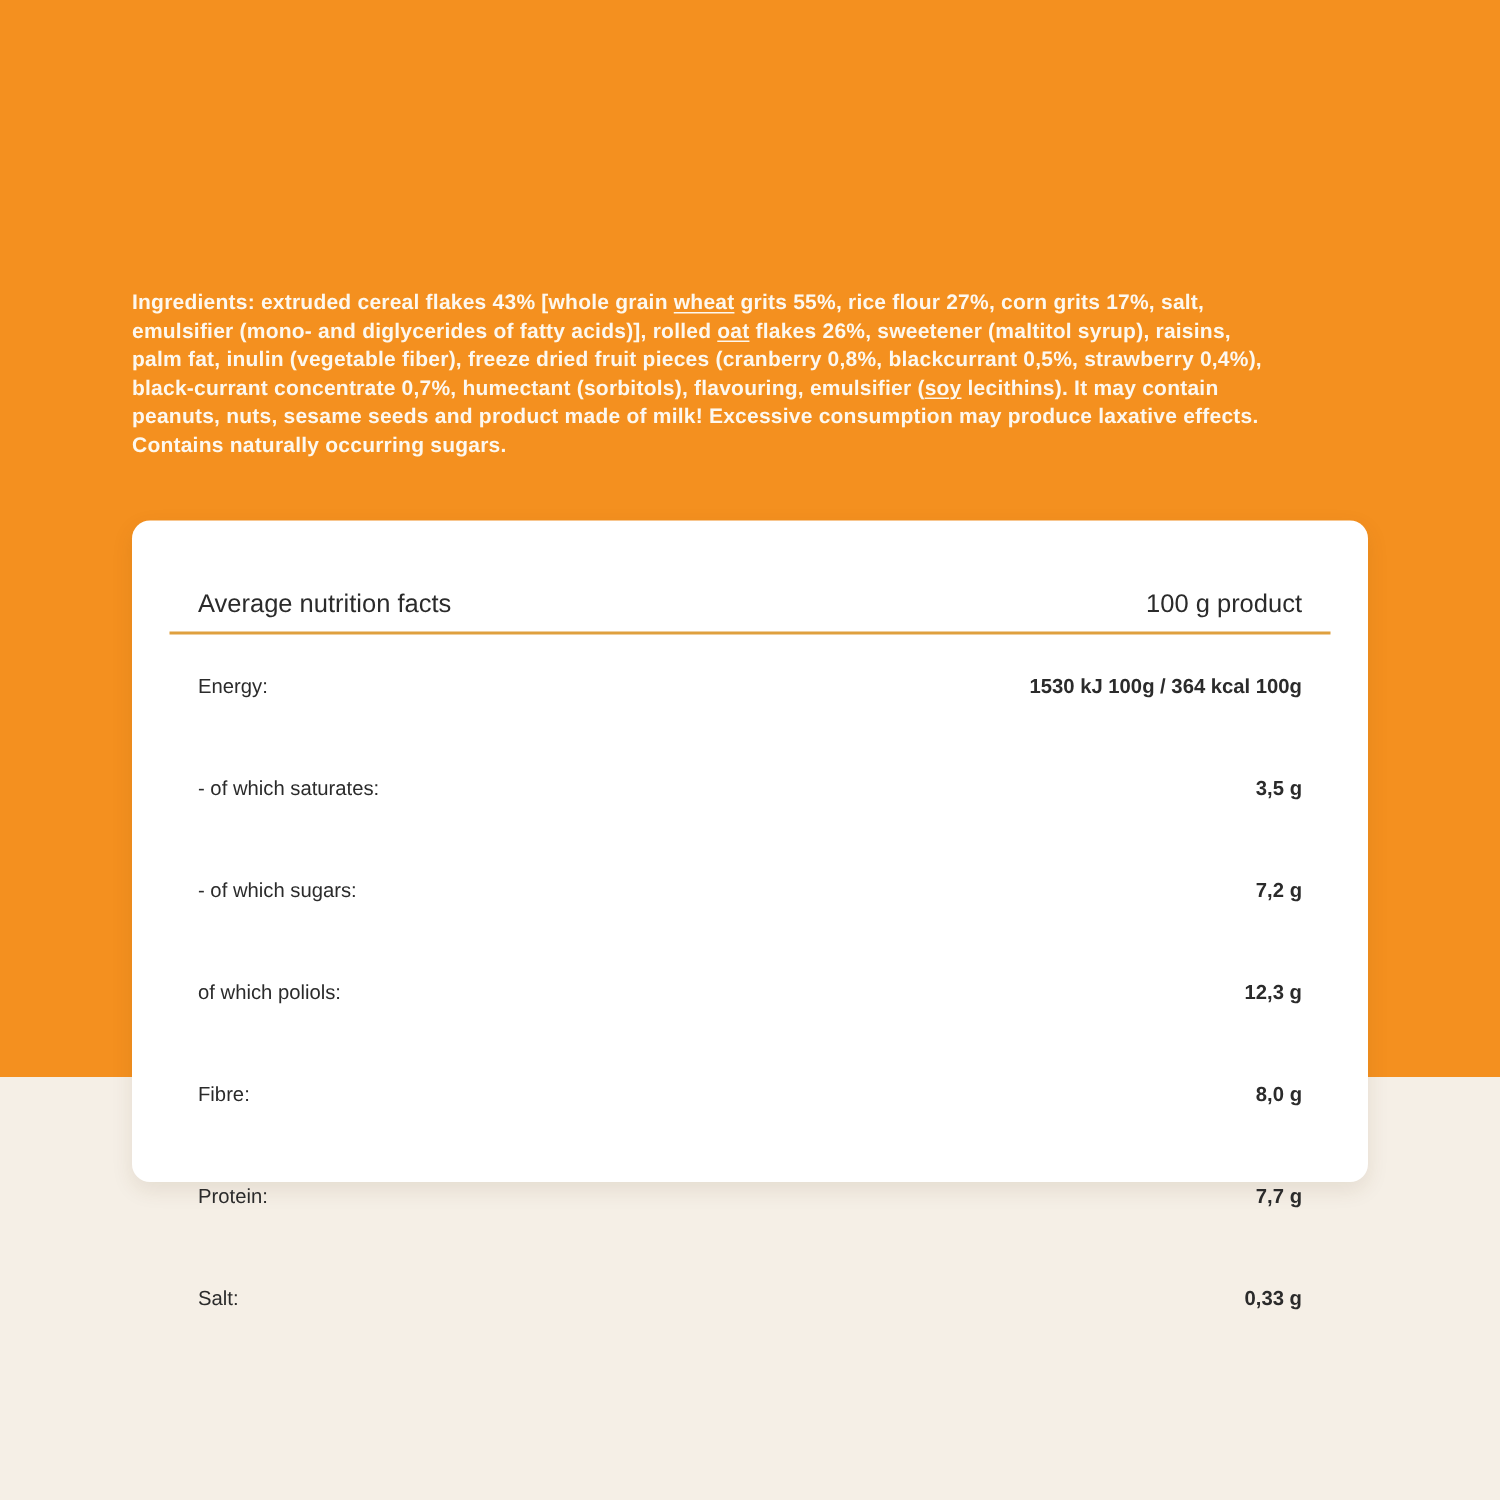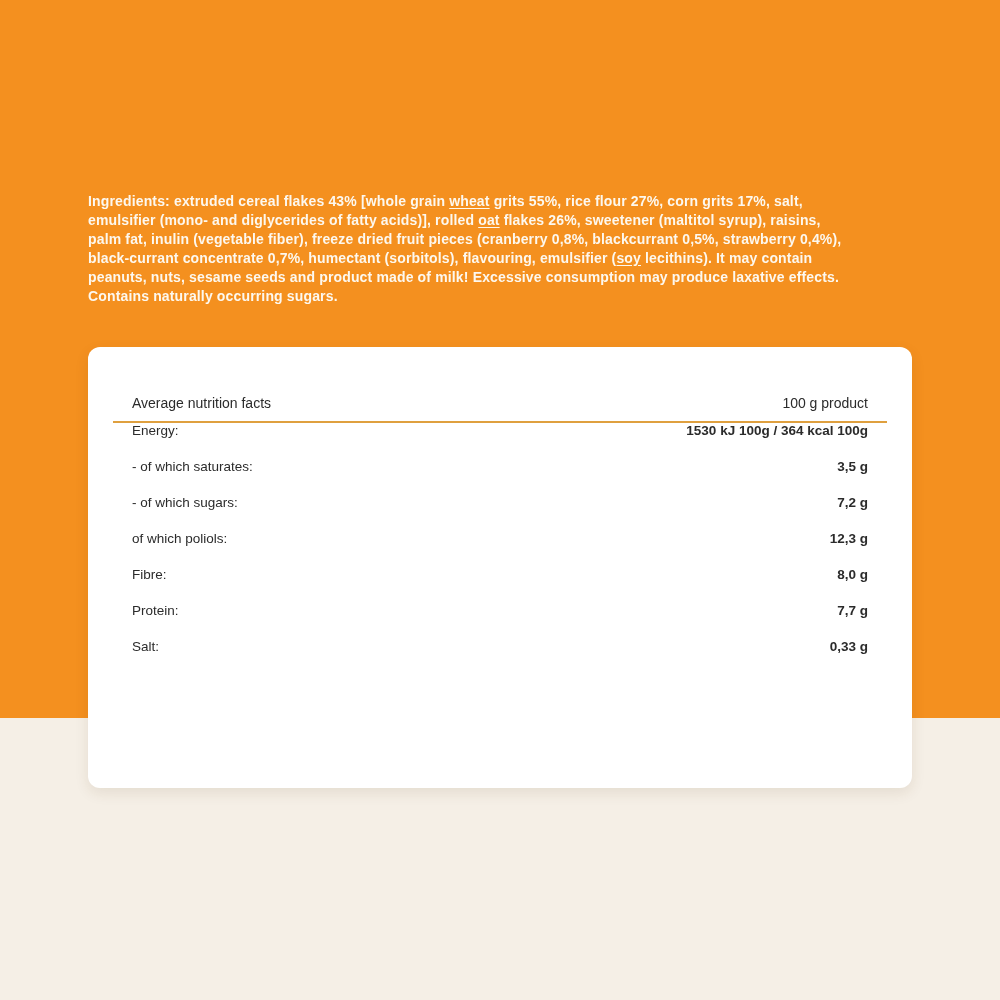--- a/index.html
+++ b/index.html
@@ -53,28 +53,29 @@
   .table {
     margin: 38px 25px 0 25px;
     color: var(--ink-dark, #2b2b2b);
   }
   .hrow {
     height: 36px;
     padding: 0 19px;
     display: flex;
     justify-content: space-between;
     align-items: center;
-    font-size: 14px;
+    font-size: 17px;
     border-bottom: 2px solid var(--divider, #dfa03f);
   }
   .row {
     height: 36px;
-    padding: 0 19px;
+    padding: 16px 19px;
     display: flex;
     justify-content: space-between;
+    align-items: center;
     font-size: 13.5px;
   }
   .row .label { text-align: left; }
   .row .value { text-align: right; font-weight: bold; }
 </style>
 </head>
 <body>
 
 <div class="page">
   <div class="hero">

